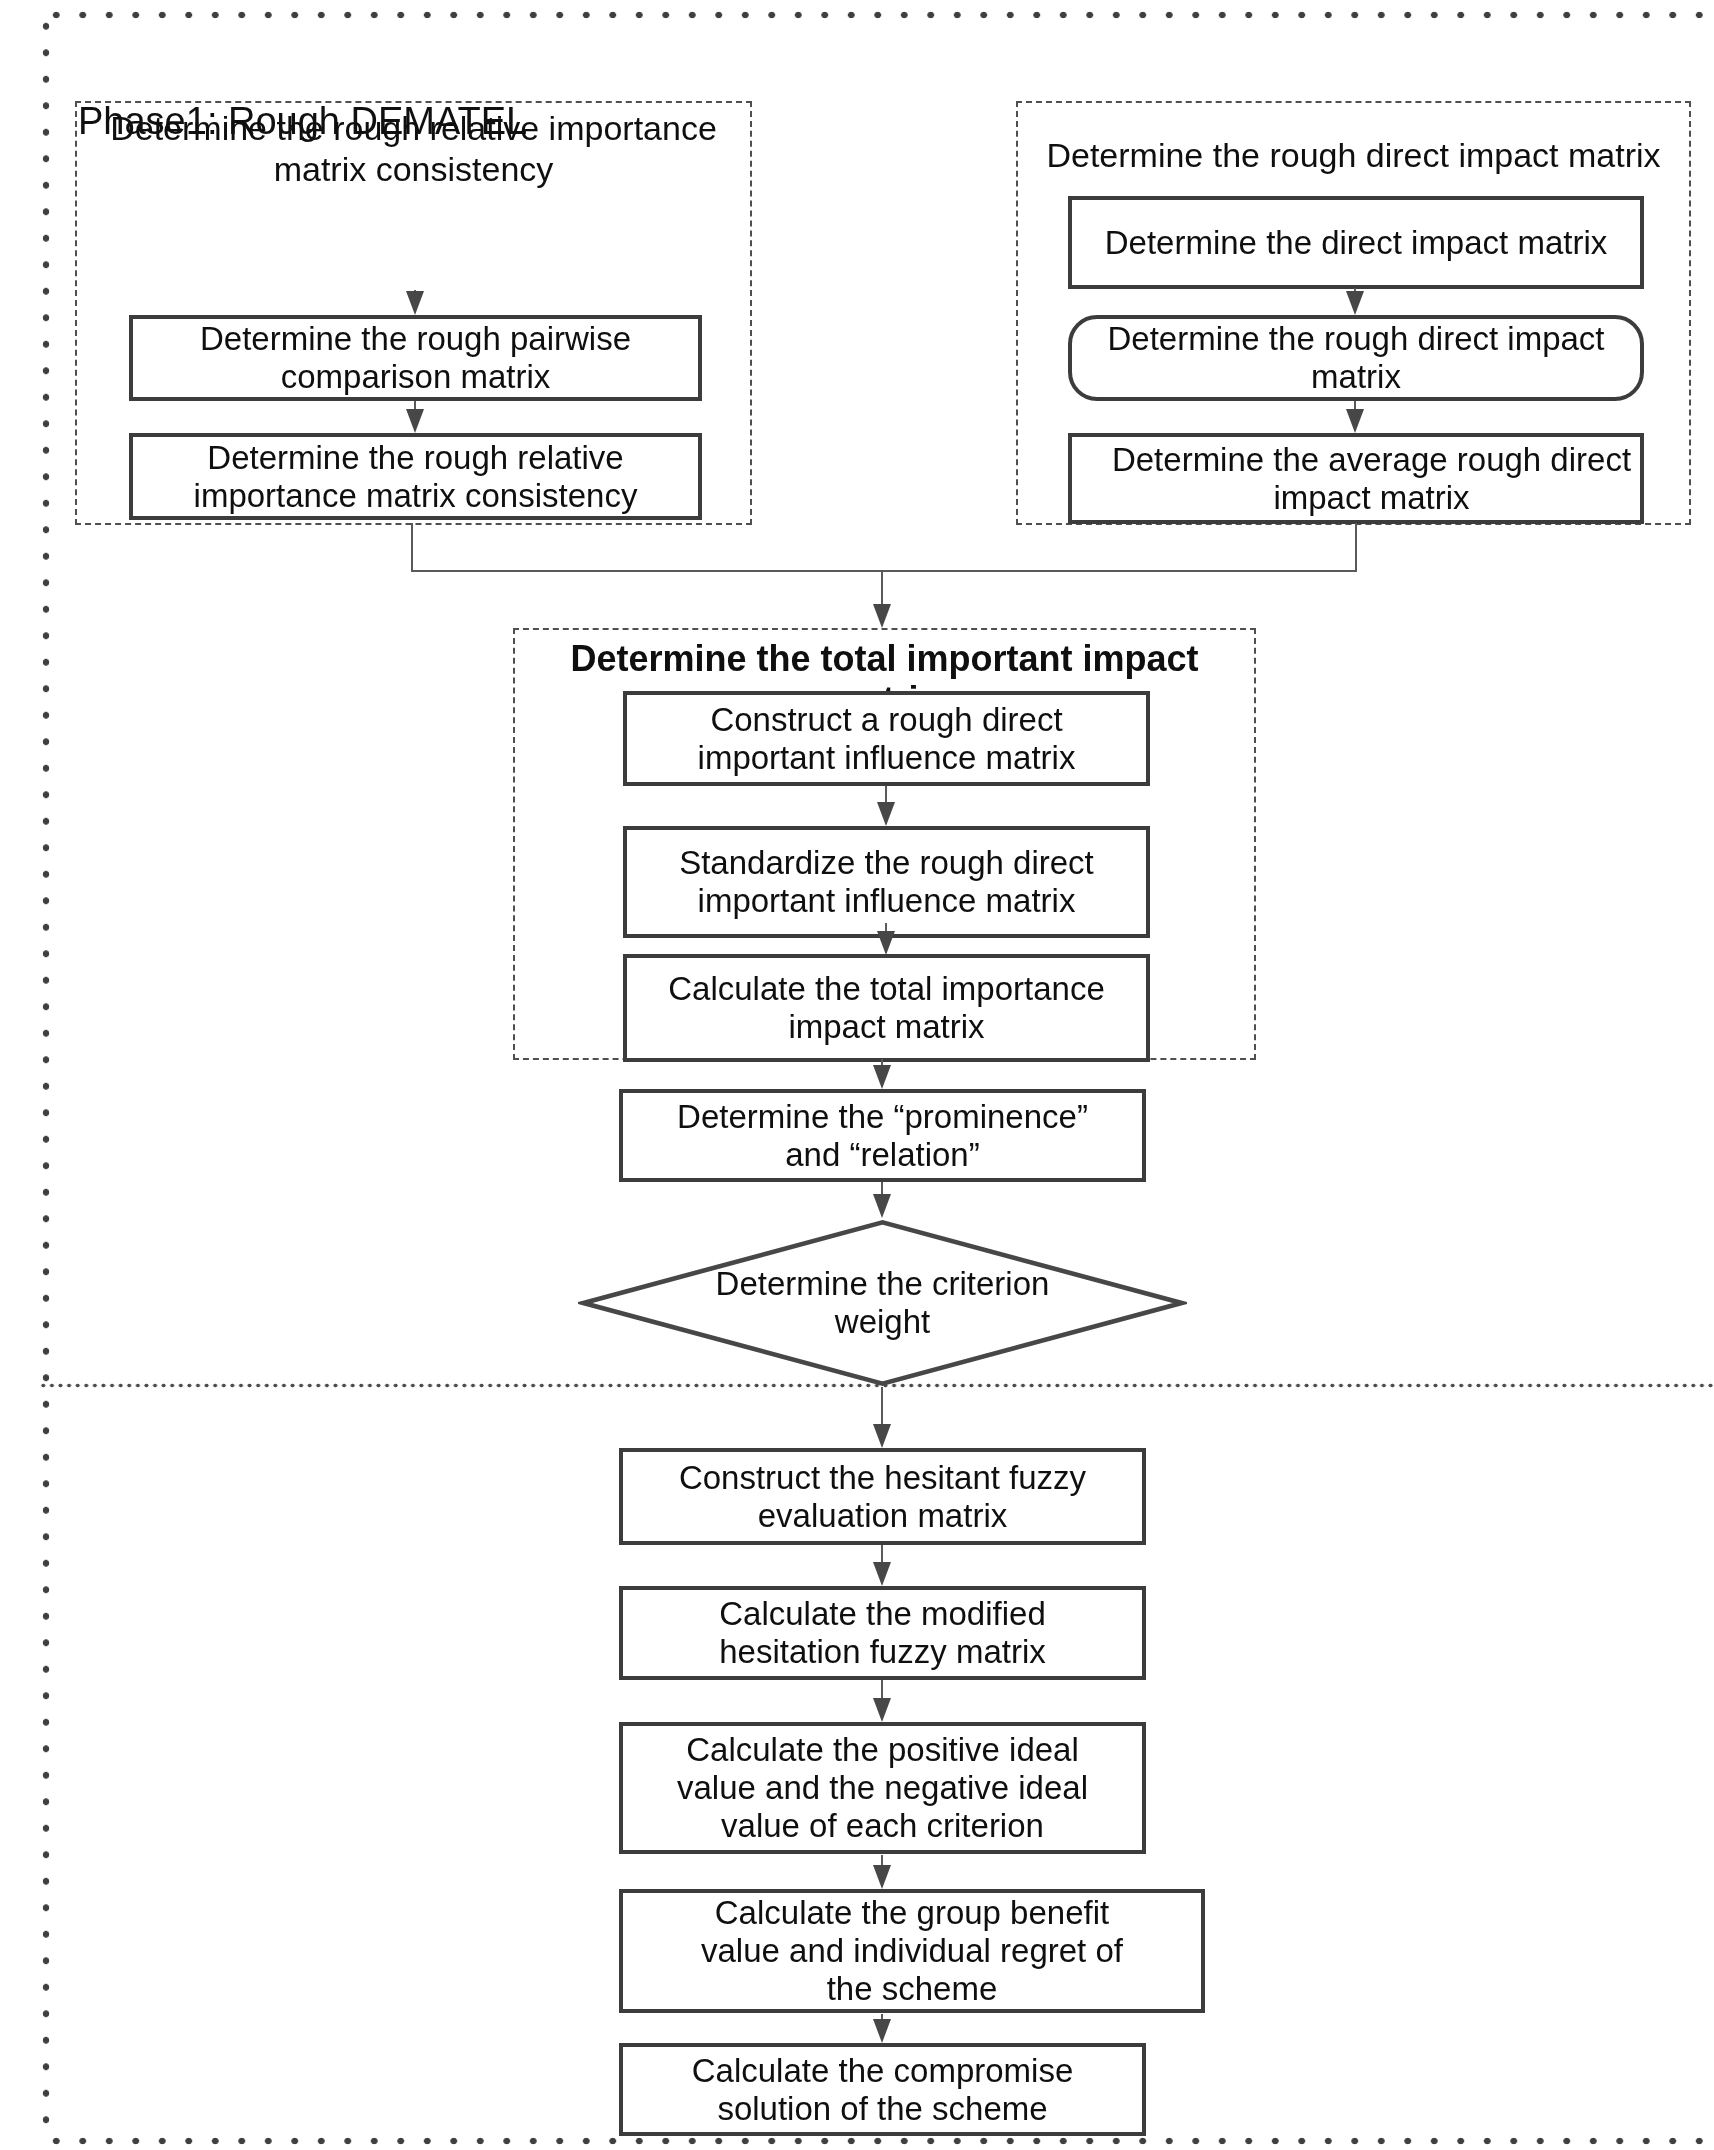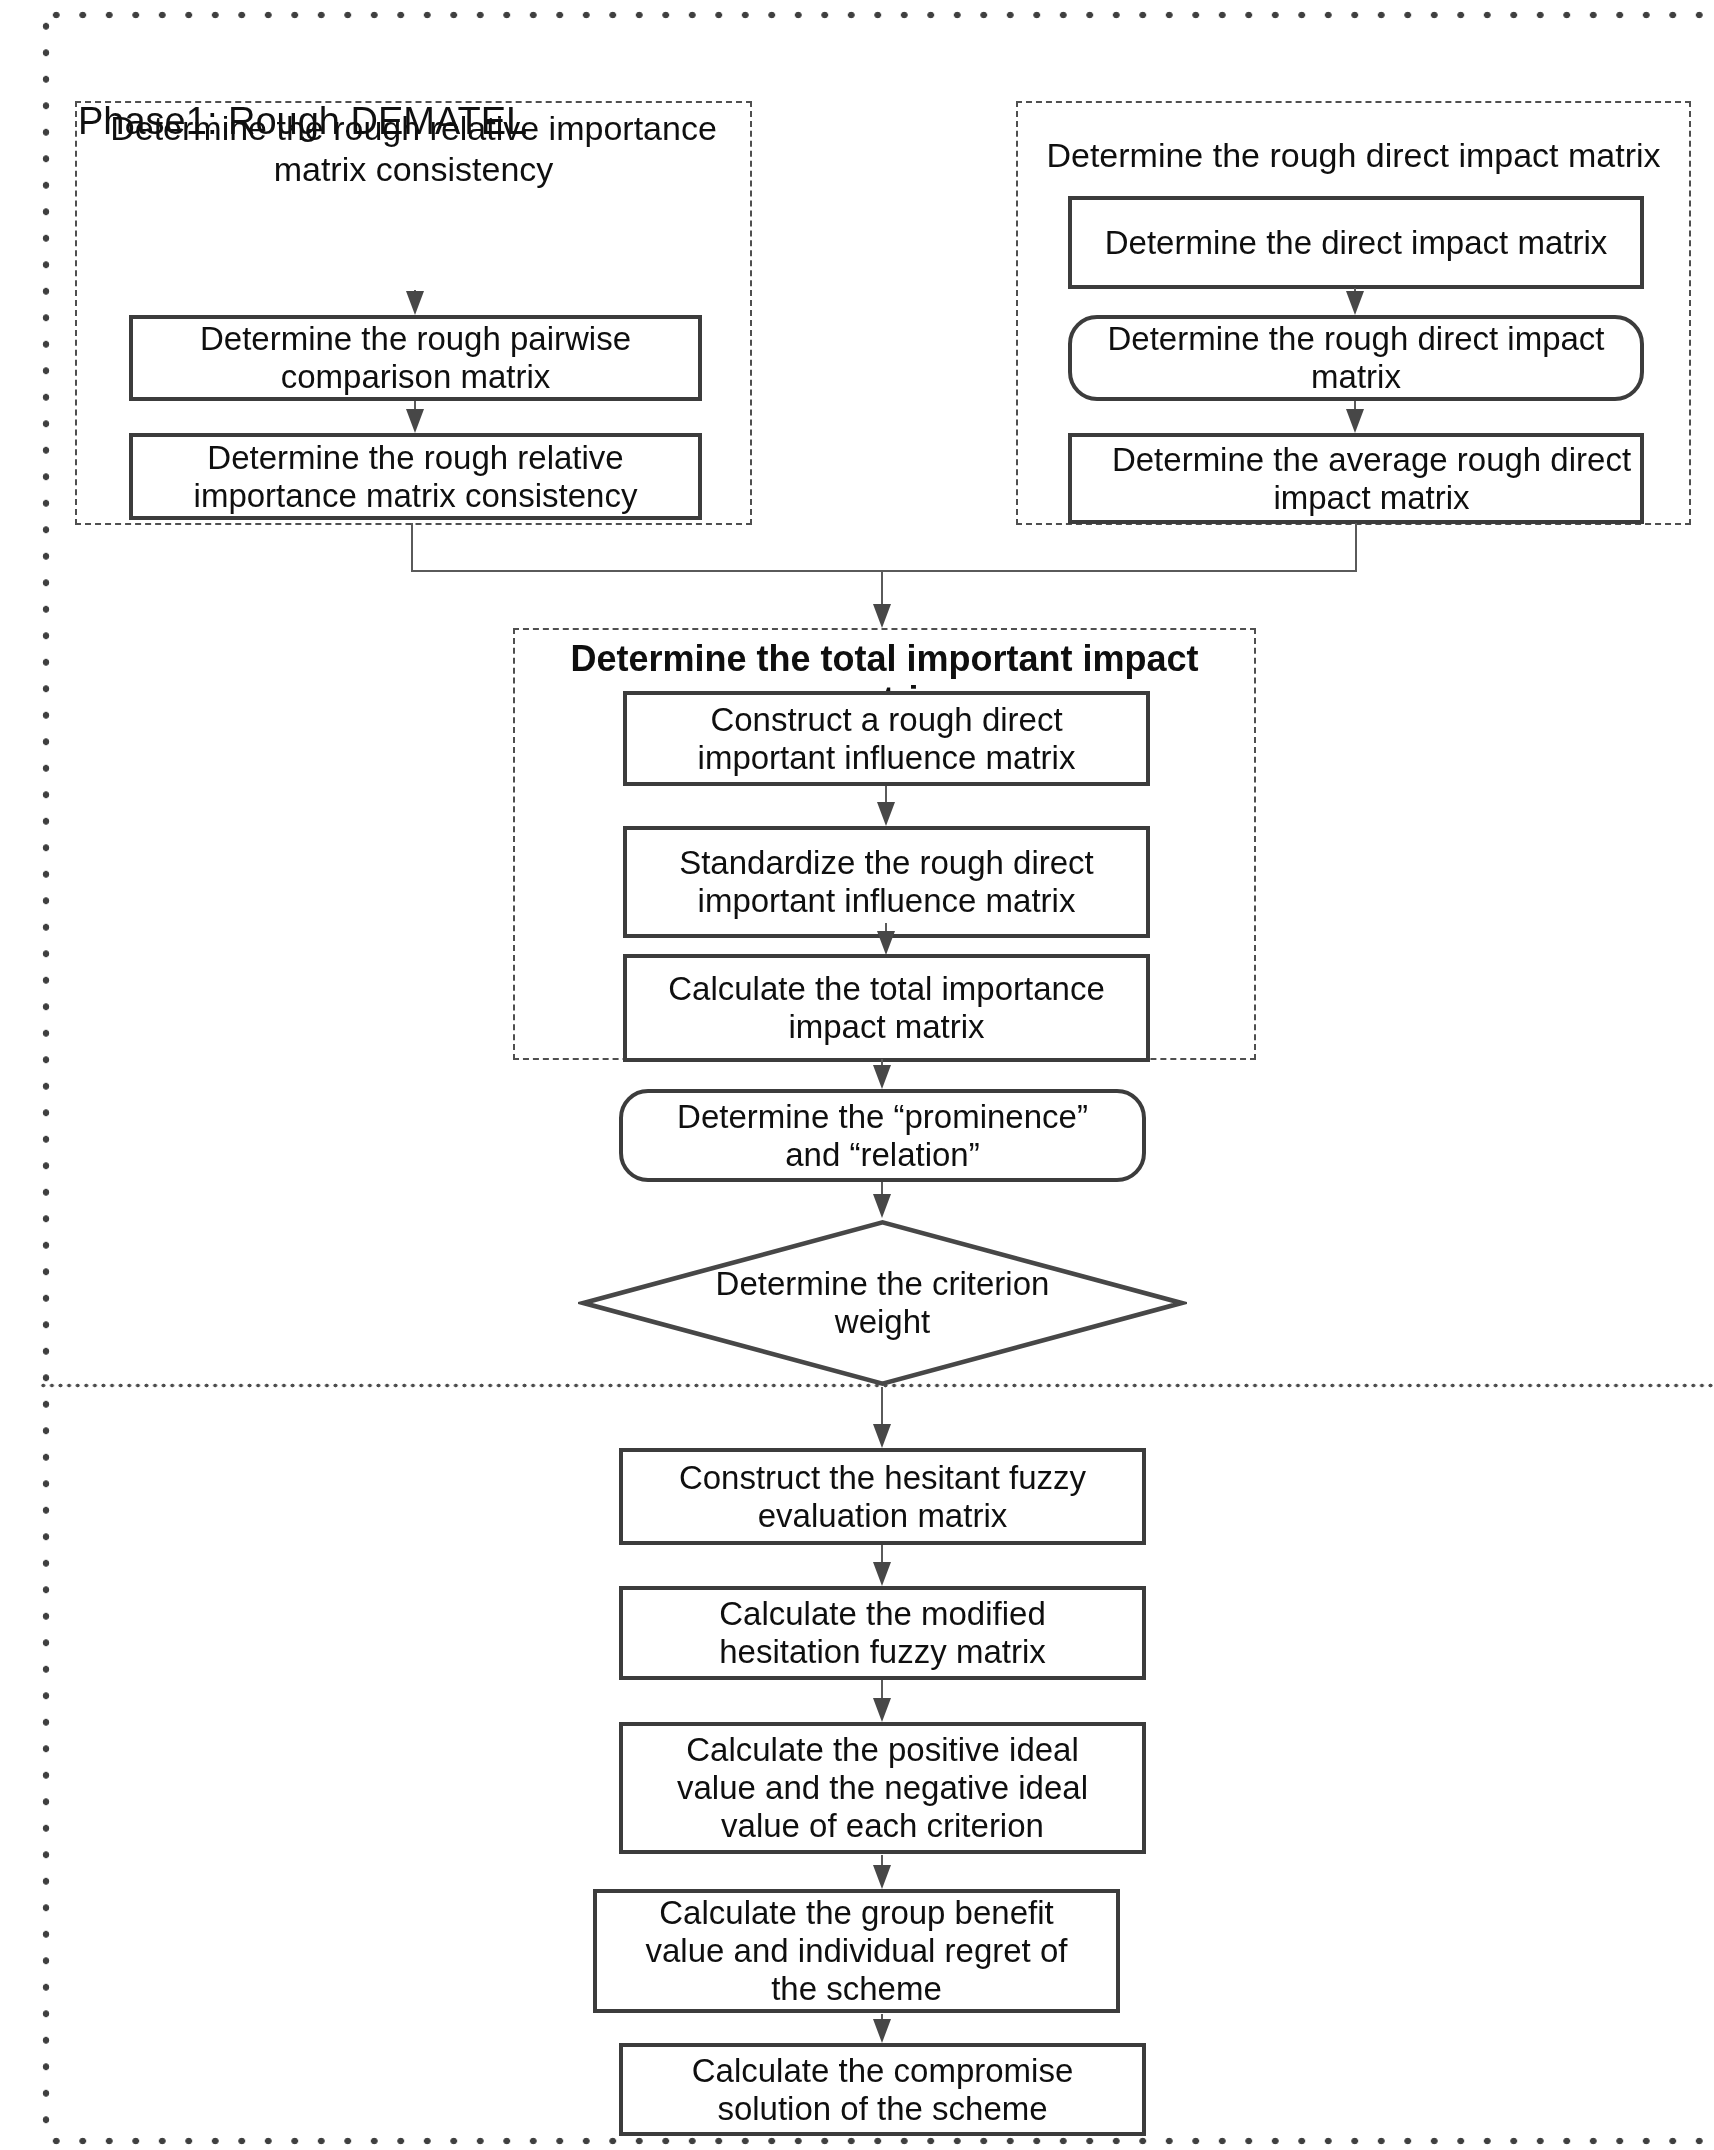--- a/index.html
+++ b/index.html
@@ -120,21 +120,21 @@
 important influence matrix</div>
     <div class="varrow" style="left:360px;top:156px;height:40px;"></div>
     <div class="step" style="left:108px;top:196px;width:527px;height:112px;">Standardize the rough direct
 important influence matrix</div>
     <div class="varrow" style="left:360px;top:293px;height:32px;"></div>
     <div class="step" style="left:108px;top:324px;width:527px;height:108px;">Calculate the total importance
 impact matrix</div>
   </div>
 
   <div class="varrow" style="left:841px;top:1059px;height:30px;"></div>
-  <div class="step" style="left:589px;top:1089px;width:527px;height:93px;border-radius:29px;">Determine the “prominence”
+  <div class="step" style="left:589px;top:1089px;width:527px;height:93px;">Determine the “prominence”
 and “relation”</div>
   <div class="varrow" style="left:841px;top:1182px;height:36px;"></div>
 
   <div class="diamond" style="left:548px;top:1217px;width:609px;height:172px;">
     <svg width="609" height="172" viewBox="0 0 920 260">
       <polygon points="8,130 460,8 912,130 460,252" fill="#ffffff" stroke="#474747" stroke-width="7"></polygon>
     </svg>
     <div class="diamond-text">Determine the criterion
 weight</div>
   </div>
@@ -143,21 +143,21 @@
   <div class="step" style="left:589px;top:1448px;width:527px;height:97px;">Construct the hesitant fuzzy
 evaluation matrix</div>
   <div class="varrow" style="left:841px;top:1545px;height:41px;"></div>
   <div class="step" style="left:589px;top:1586px;width:527px;height:94px;">Calculate the modified
 hesitation fuzzy matrix</div>
   <div class="varrow" style="left:841px;top:1680px;height:42px;"></div>
   <div class="step" style="left:589px;top:1722px;width:527px;height:132px;">Calculate the positive ideal
 value and the negative ideal
 value of each criterion</div>
   <div class="varrow" style="left:841px;top:1855px;height:34px;"></div>
-  <div class="step" style="left:563px;top:1889px;width:527px;height:124px;">Calculate the group benefit
+  <div class="step" style="left:589px;top:1889px;width:586px;height:124px;">Calculate the group benefit
 value and individual regret of
 the scheme</div>
   <div class="varrow" style="left:841px;top:2014px;height:29px;"></div>
   <div class="step" style="left:589px;top:2043px;width:527px;height:93px;">Calculate the compromise
 solution of the scheme</div>
 
 </div>
 
 
 </body></html>

